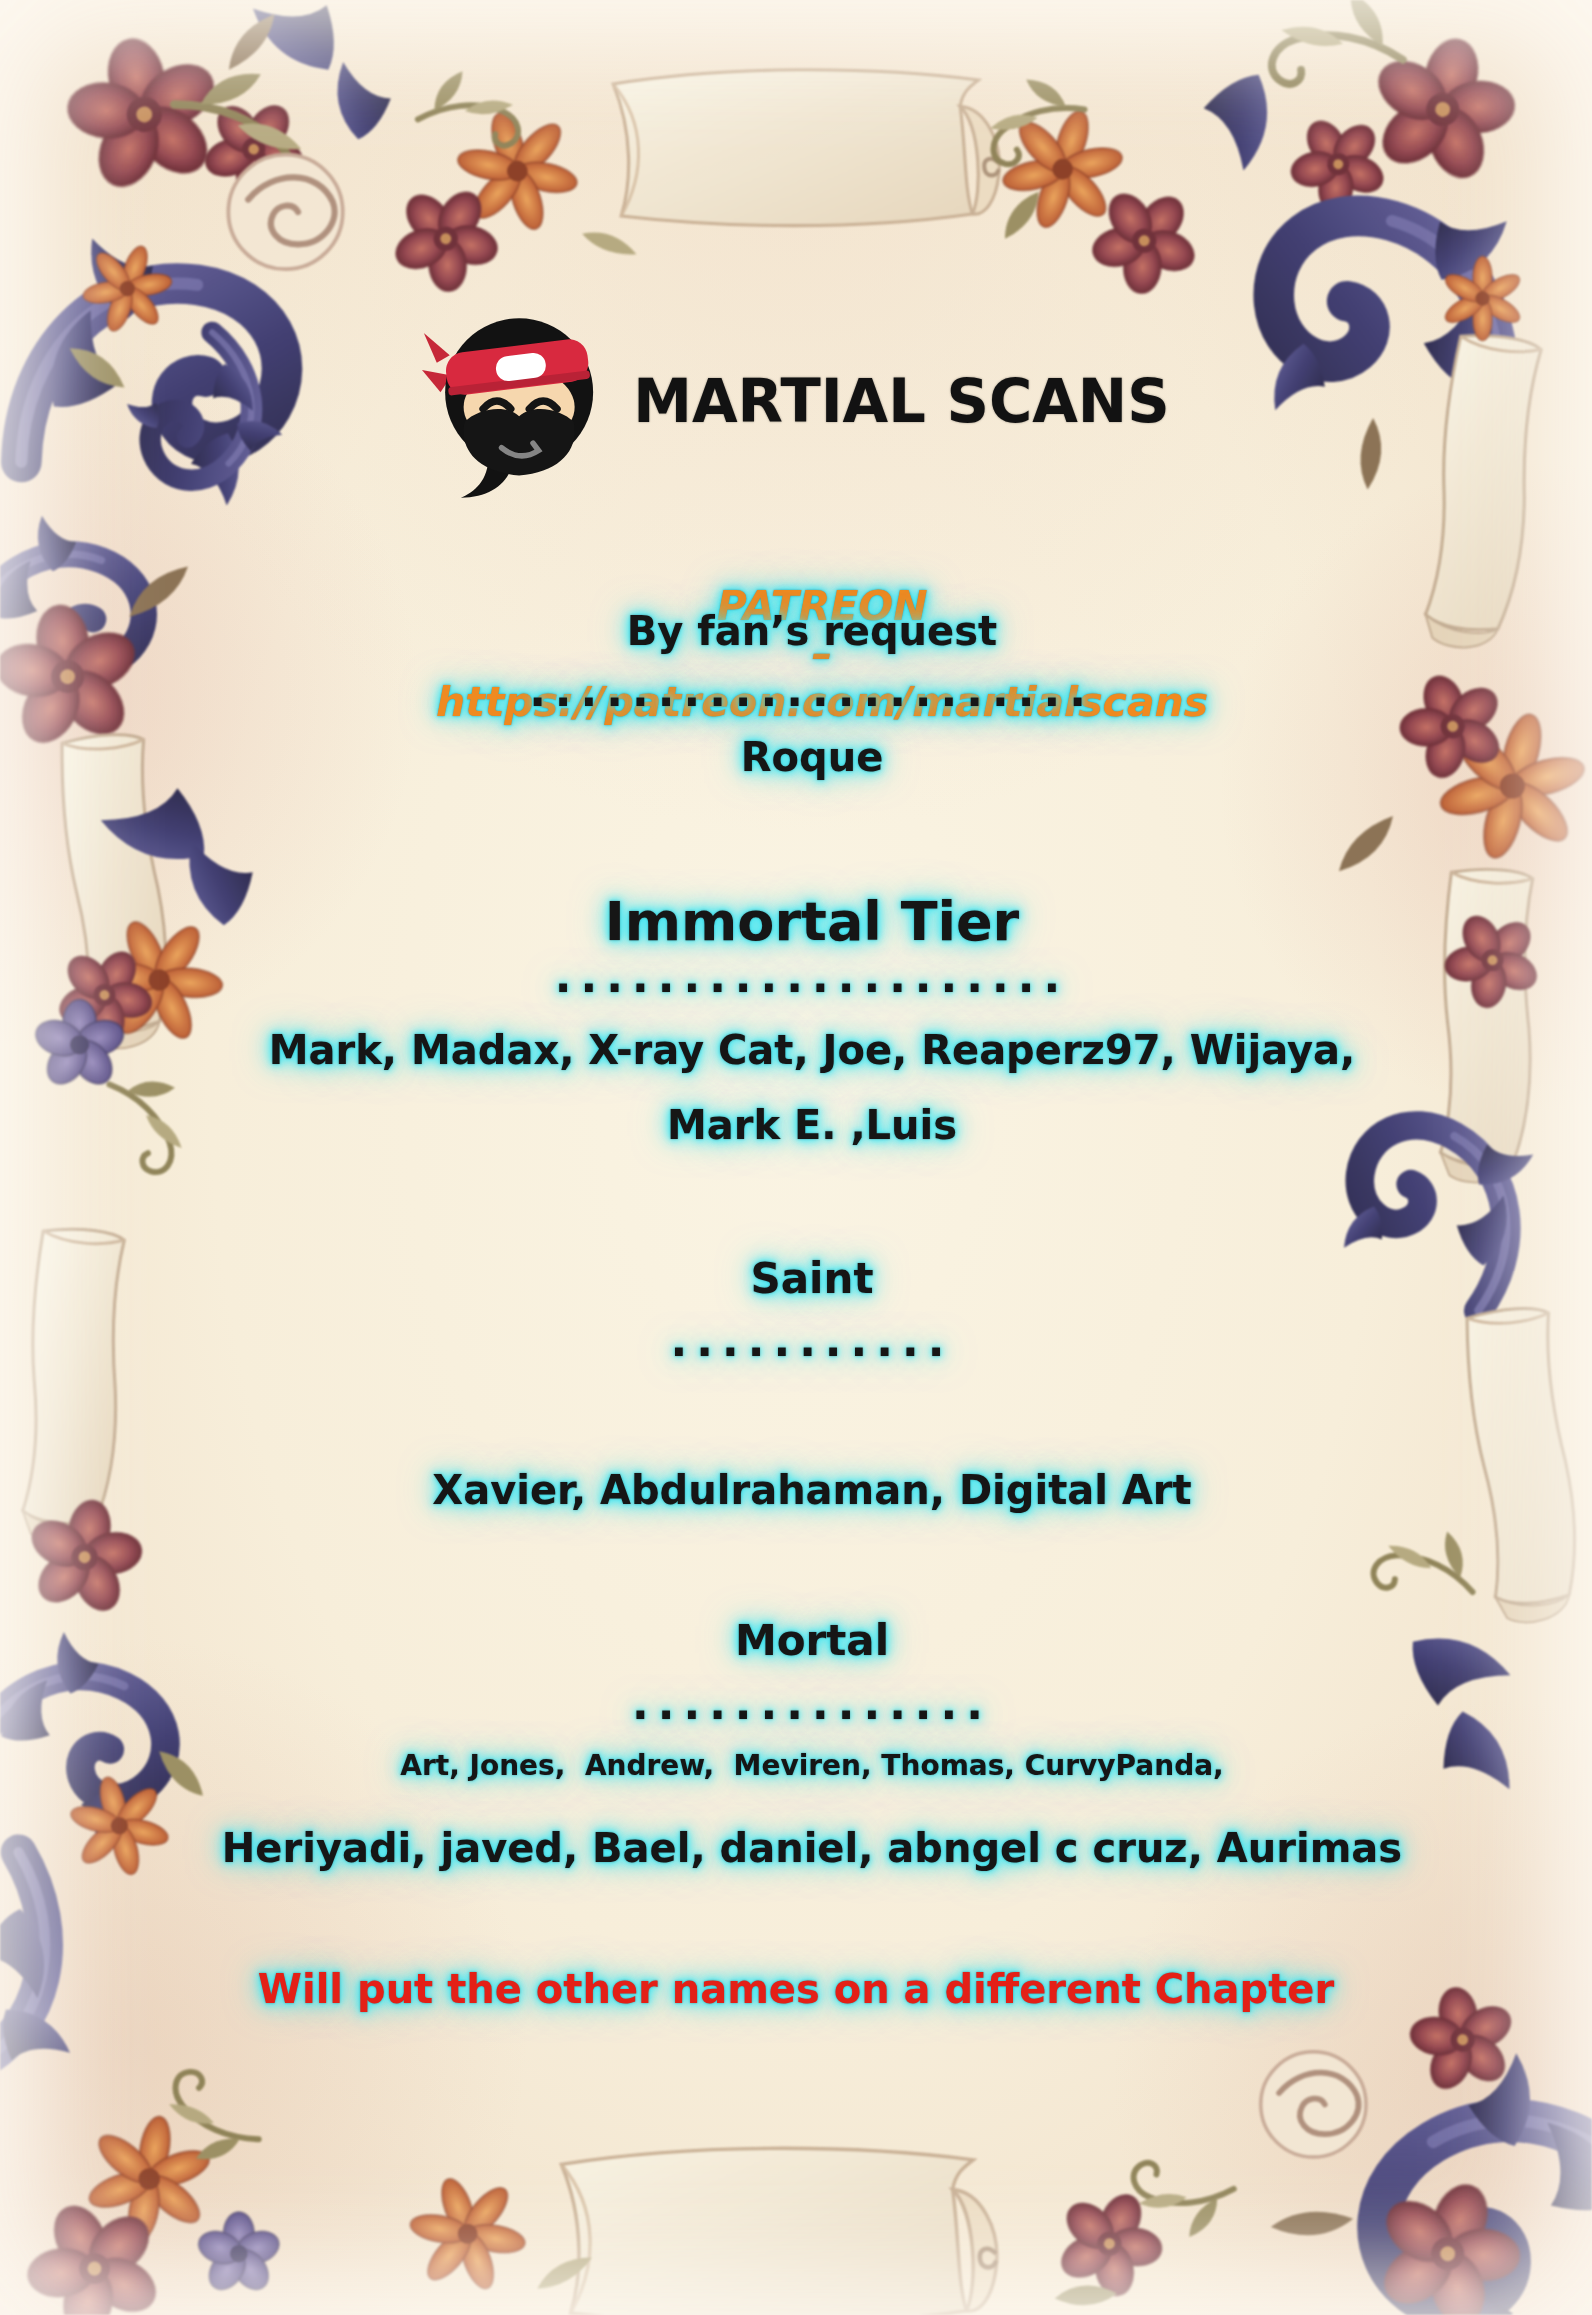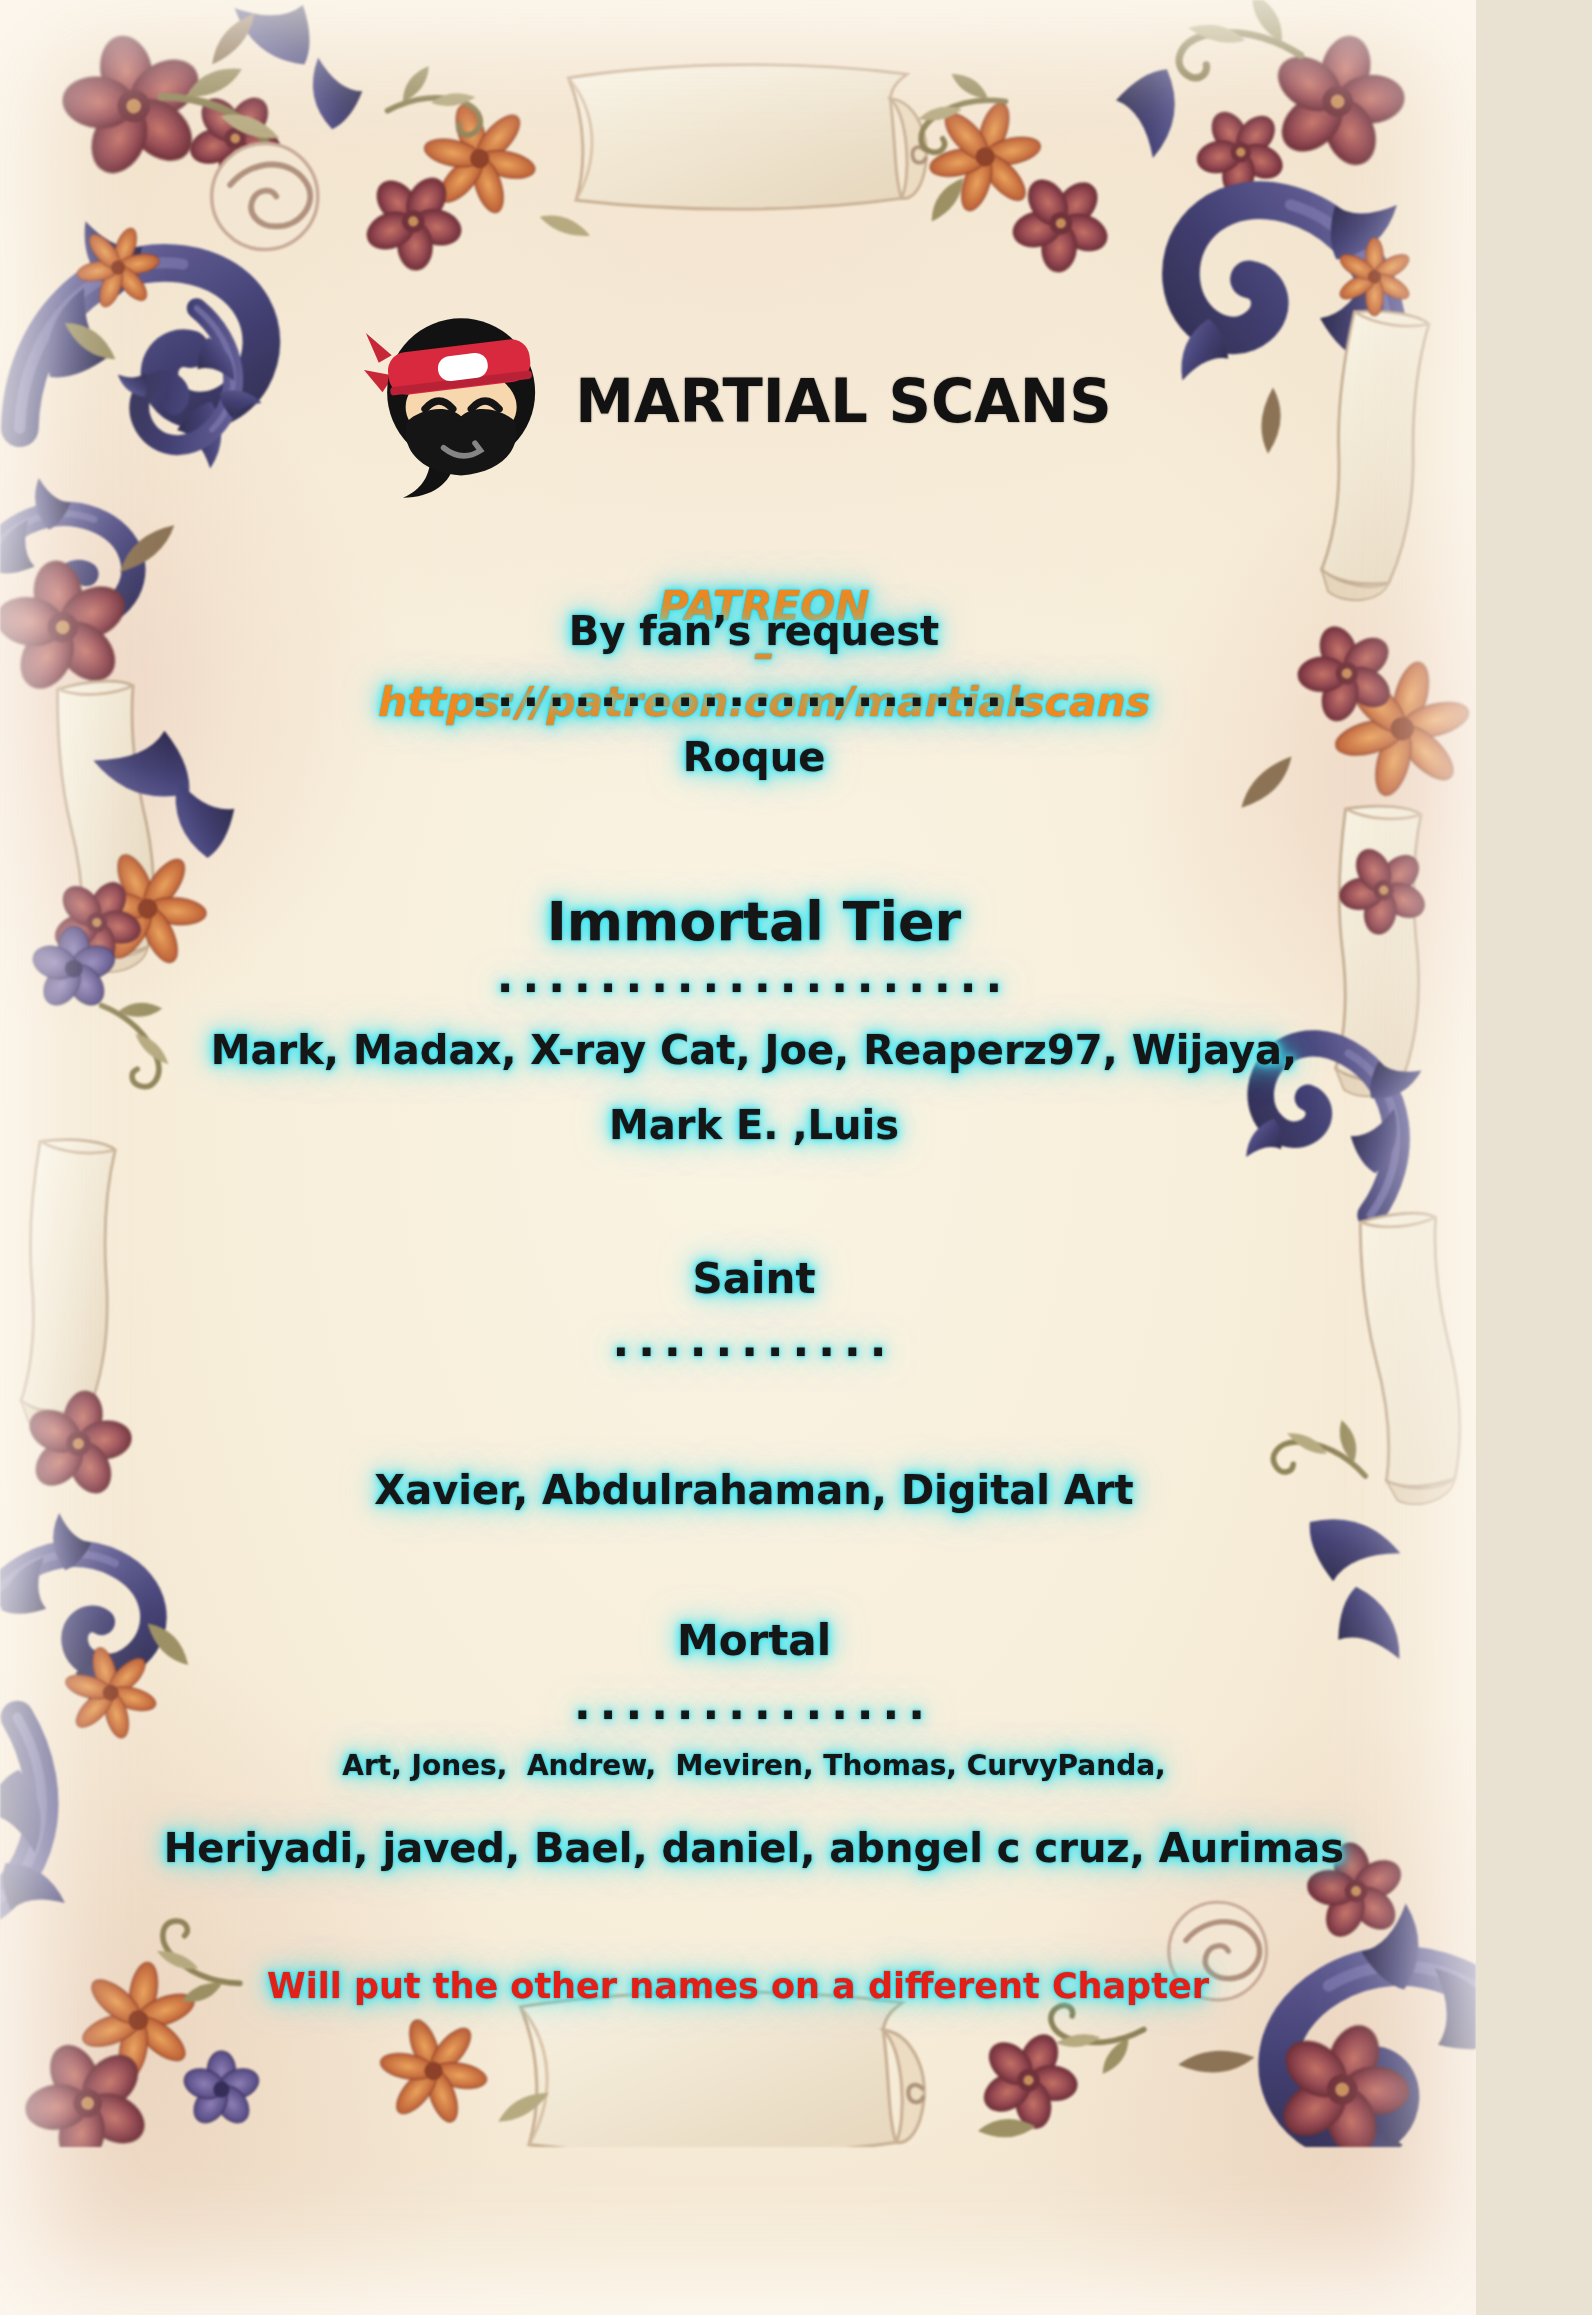--- a/index.html
+++ b/index.html
@@ -1,17 +1,17 @@
 <!DOCTYPE html>
 <html><head>
 <meta charset="utf-8">
 <style>
   html,body{margin:0;padding:0;background:#e9e2d2;}
   .page{
-    position:relative; width:1476px; height:2315px; overflow:hidden;
+    position:relative; width:1592px; height:2315px; overflow:hidden;
     font-family:"DejaVu Sans","Liberation Sans",sans-serif;
     background:
       radial-gradient(circle at 4% 30%, rgba(222,168,158,.30), transparent 16%),
       radial-gradient(circle at 97% 34%, rgba(219,160,146,.28), transparent 15%),
       radial-gradient(circle at 8% 88%, rgba(215,170,150,.25), transparent 16%),
       radial-gradient(circle at 94% 90%, rgba(213,168,150,.25), transparent 15%),
       radial-gradient(circle at 50% 6%, rgba(236,210,188,.35), transparent 30%),
       radial-gradient(ellipse at 50% 46%, #faf4e3 0%, #f7eeda 52%, #f2e3cd 80%, #f0dcc8 100%);
   }
   .vignette{position:absolute;inset:0;pointer-events:none;
@@ -45,21 +45,21 @@
   .tier-name-1{top:1254px;font-size:42px;}
   .dots-t1{top:1319px;}
   .t1-l1{top:1389px;font-size:40px;}
   .t1-l2{top:1467px;font-size:40px;}
 
   .tier-name-2{top:1616px;font-size:42px;}
   .dots-t2{top:1682px;}
   .t2-l1{top:1749px;font-size:28px;}
   .t2-l2{top:1825px;font-size:40px;}
 
-  .footer-note{top:1966px;font-size:35px;}
+  .footer-note{top:1966px;font-size:40px;}
 </style>
 </head>
 <body>
 
 <div class="page">
 
   <svg class="border-art" viewBox="0 0 1600 2327" aria-hidden="true">
     <defs>
       <linearGradient id="vineG" x1="0" y1="0" x2="1" y2="1">
         <stop offset="0" stop-color="#6b67a8"></stop>

